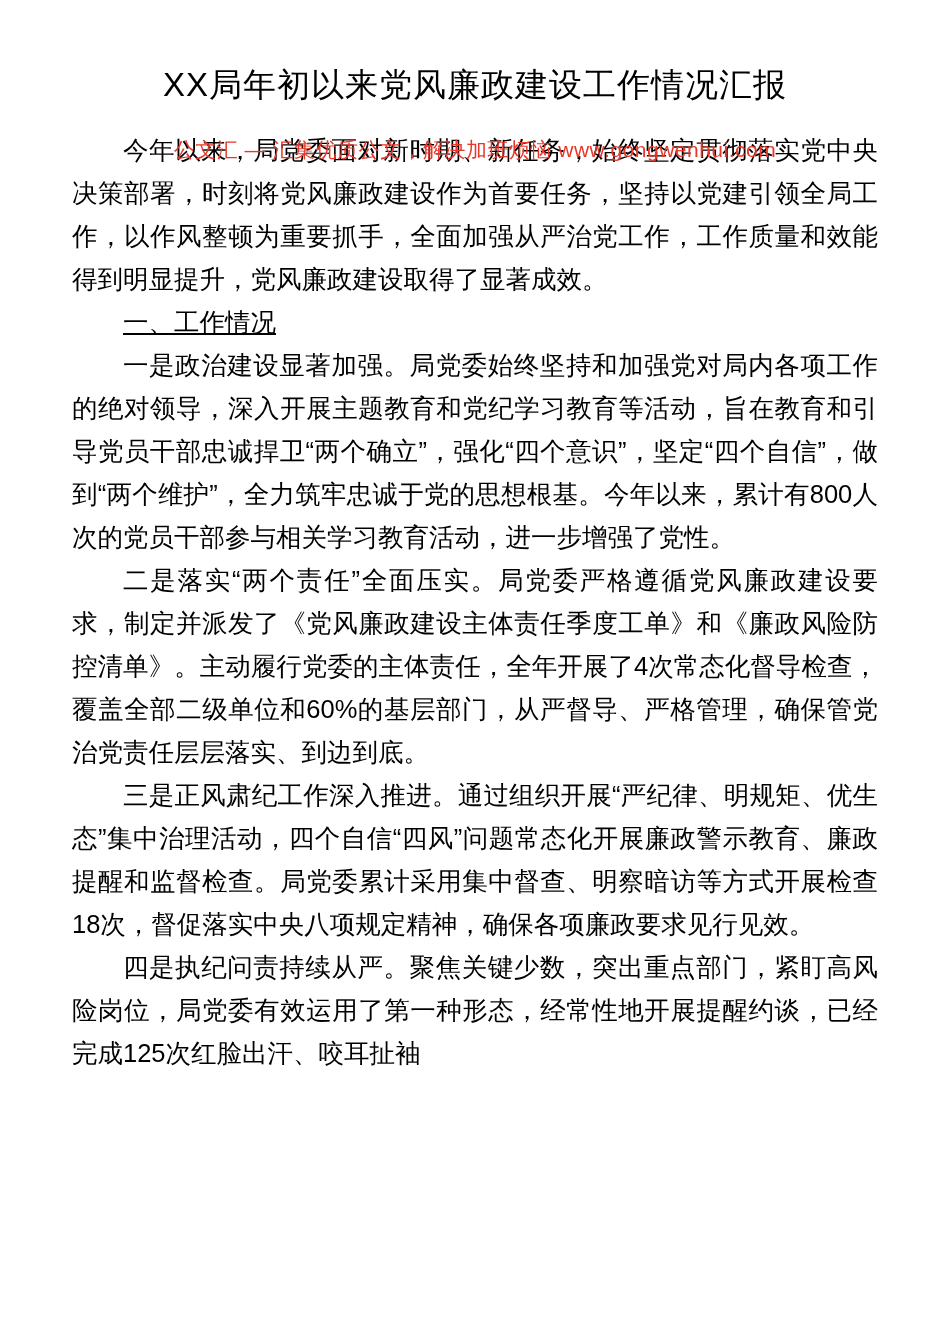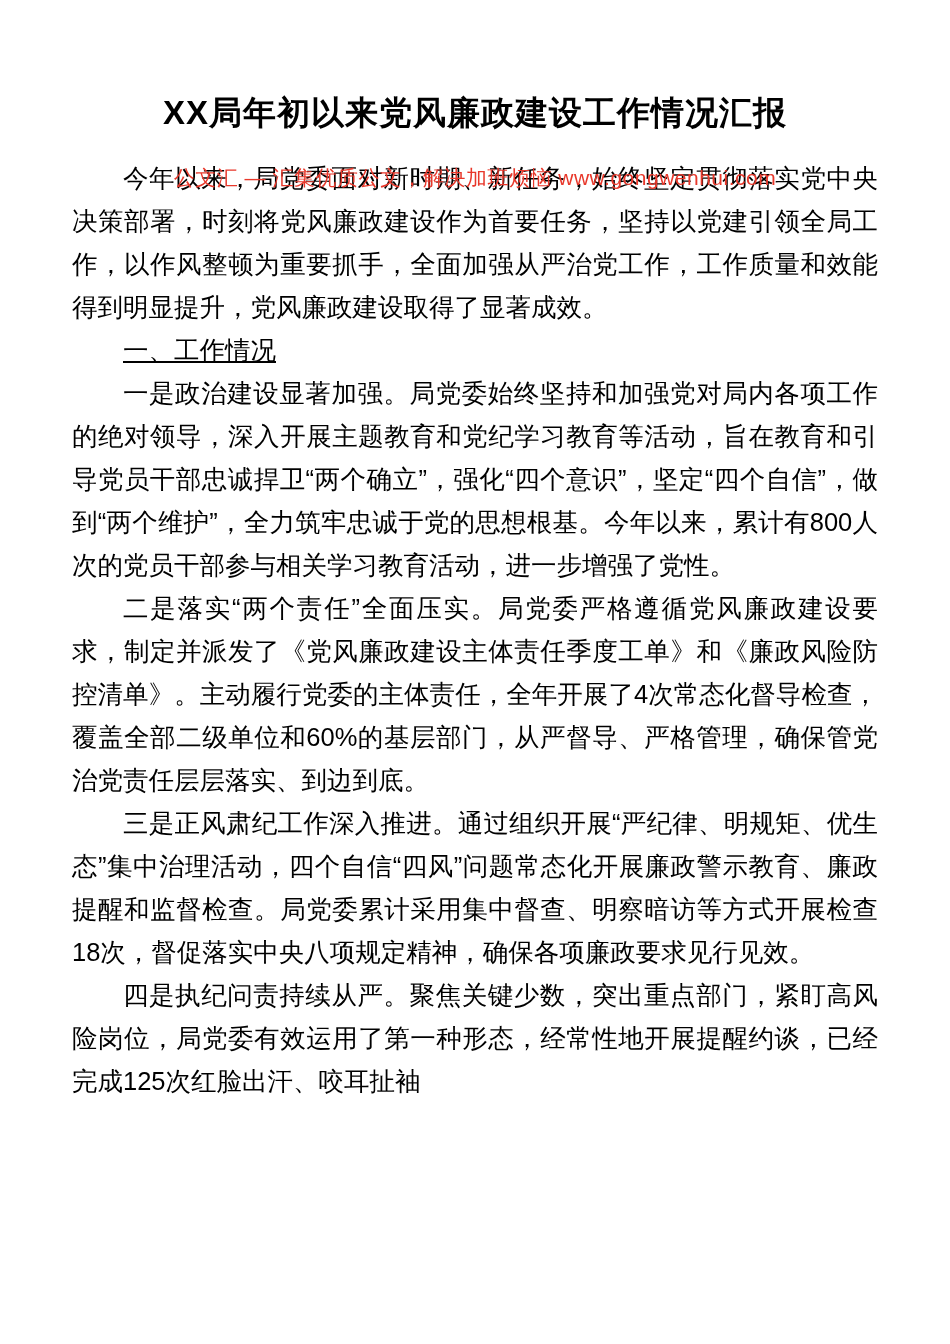--- a/index.html
+++ b/index.html
@@ -27,25 +27,25 @@
     left: 0;
     width: 950px;
     text-align: center;
     color: #e8382b;
     font-family: "Liberation Sans", "DejaVu Sans", sans-serif;
     font-size: 21px;
     letter-spacing: 0.5px;
     white-space: nowrap;
   }
   .doc-title {
-    margin-top: 92px;
+    margin-top: 64px;
     text-align: center;
     font-family: "Liberation Sans", "DejaVu Sans", sans-serif;
     font-size: 33px;
-    font-weight: 700;
+    font-weight: 400;
     letter-spacing: 1px;
     line-height: 1.3;
   }
   .body-text {
   }
   .para {
     font-family: "Liberation Sans", "DejaVu Sans", sans-serif;
     font-size: 25.5px;
     line-height: 43px;
     text-align: justify;

